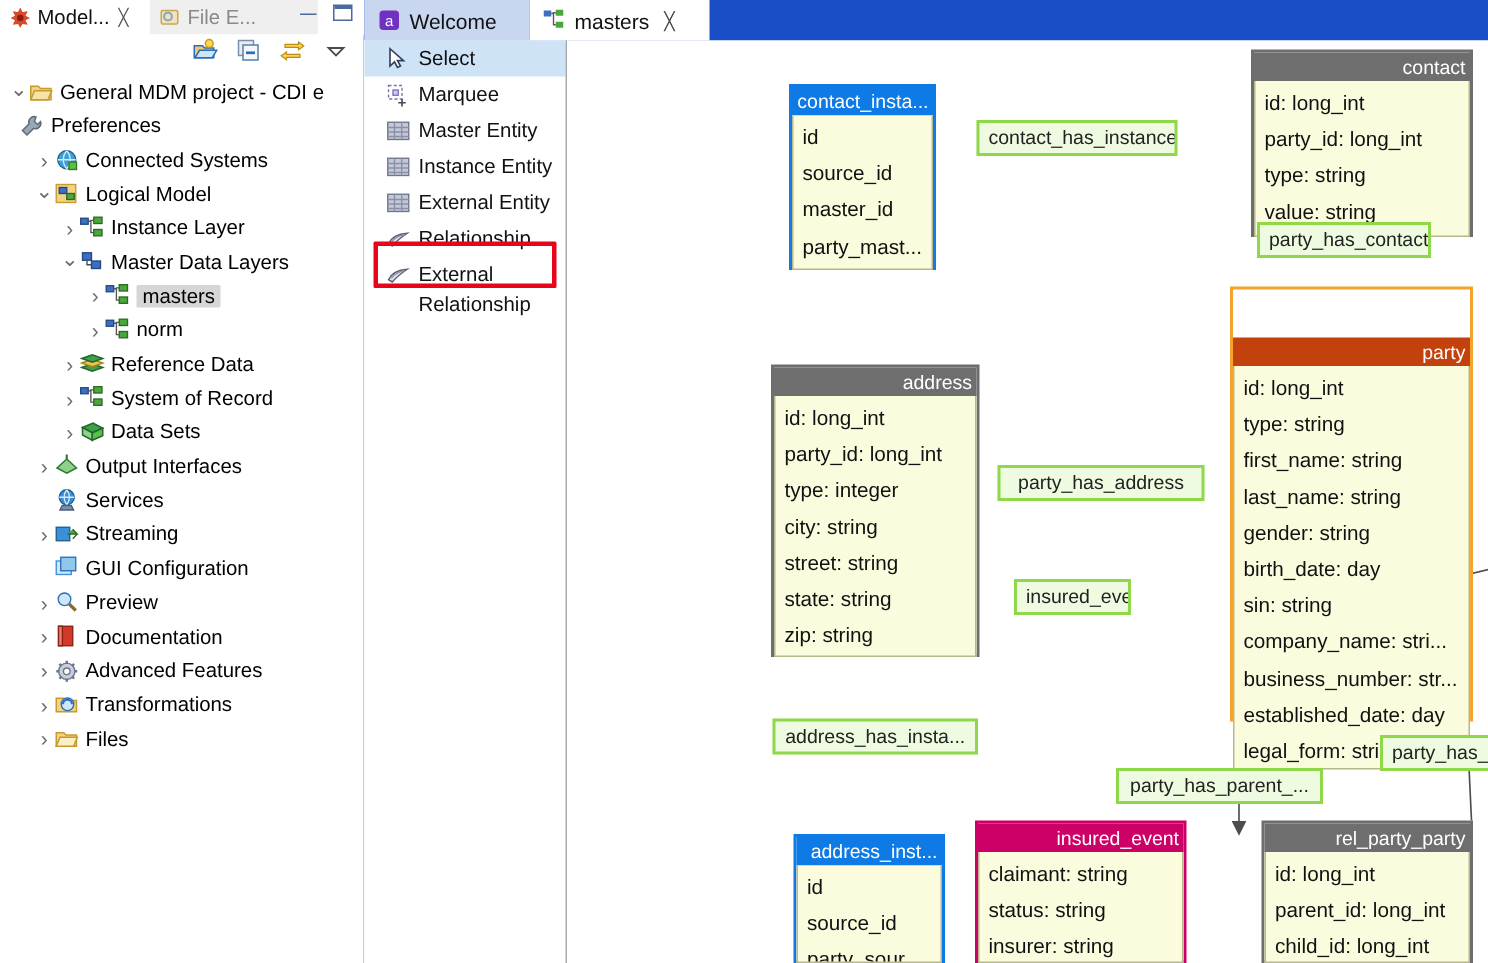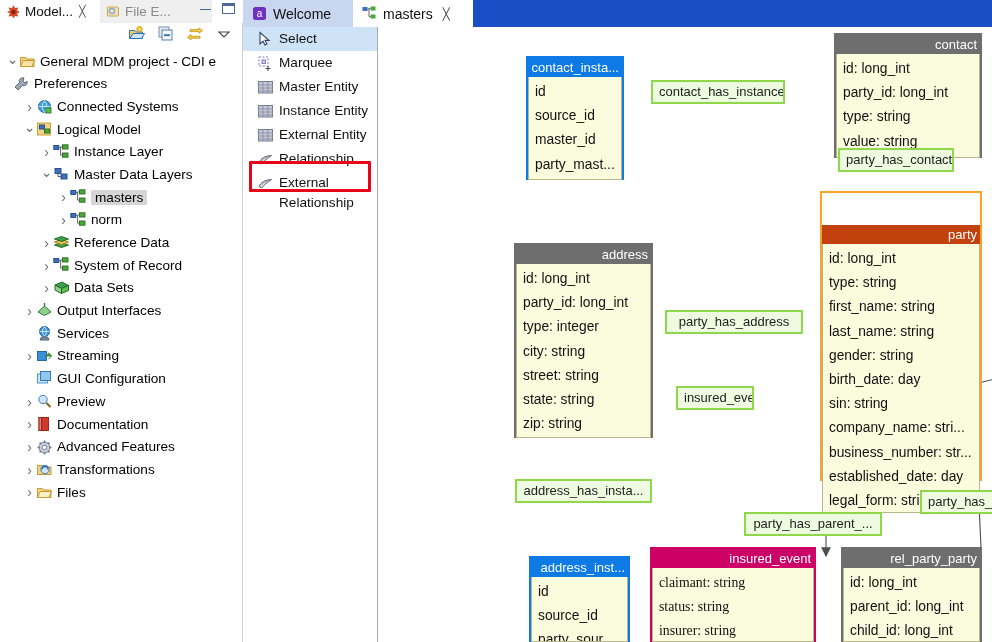--- a/index.html
+++ b/index.html
@@ -71,21 +71,21 @@
   .entity.blue .ehead{background:#0d7ae6;}
   .entity.blue .ebody{border:1px solid #b7b78c;border-top:none;}
   .entity.gray{border:2px solid #6e6e6e;}
   .entity.gray .ehead{background:#6e6e6e;}
   .entity.gray .ebody{border:1px solid #b7b78c;border-top:none;}
   .entity.orange{border:2px solid #f5a32a;}
   .entity.orange .ehead{background:#c2410c;margin-top:32px;}
   .entity.orange .ebody{border:1px solid #b7b78c;border-top:none;}
   .entity.magenta{border:2px solid #cc0066;}
   .entity.magenta .ehead{background:#cc0066;}
-  .entity.magenta .ebody{border:1px solid #b7b78c;border-top:none;font-family:Liberation Serif, serif;}
+  .entity.magenta .ebody{border:1px solid #b7b78c;border-top:none;}
 
   
   .rel{
     position:absolute;background:#eefbe0;border:2px solid #8fd84a;
     font-size:13px;color:#222;line-height:20px;height:24px;box-sizing:border-box;
     text-align:center;white-space:nowrap;overflow:hidden;padding:0 6px;
   }
 </style>
 </head>
 <body>
@@ -500,21 +500,21 @@
             </div>
           </div>
           <div class="entity blue" style="left: 151px; top: 529px; width: 101px; height: 86px;">
             <div class="ehead">address_inst...</div>
             <div class="ebody" style="height: 65px;">
               <div class="erow">id</div>
               <div class="erow">source_id</div>
               <div class="erow">party_sour...</div>
             </div>
           </div>
-          <div class="entity magenta" style="left: 272px; top: 520px; width: 166px; height: 95px;">
+          <div class="entity magenta" style="left: 272px; top: 520px; width: 141px; height: 95px;">
             <div class="ehead">insured_event</div>
             <div class="ebody" style="height: 74px;">
               <div class="erow">claimant: string</div>
               <div class="erow">status: string</div>
               <div class="erow">insurer: string</div>
             </div>
           </div>
           <div class="entity gray" style="left: 463px; top: 520px; width: 141px; height: 95px;">
             <div class="ehead">rel_party_party</div>
             <div class="ebody" style="height: 74px;">

